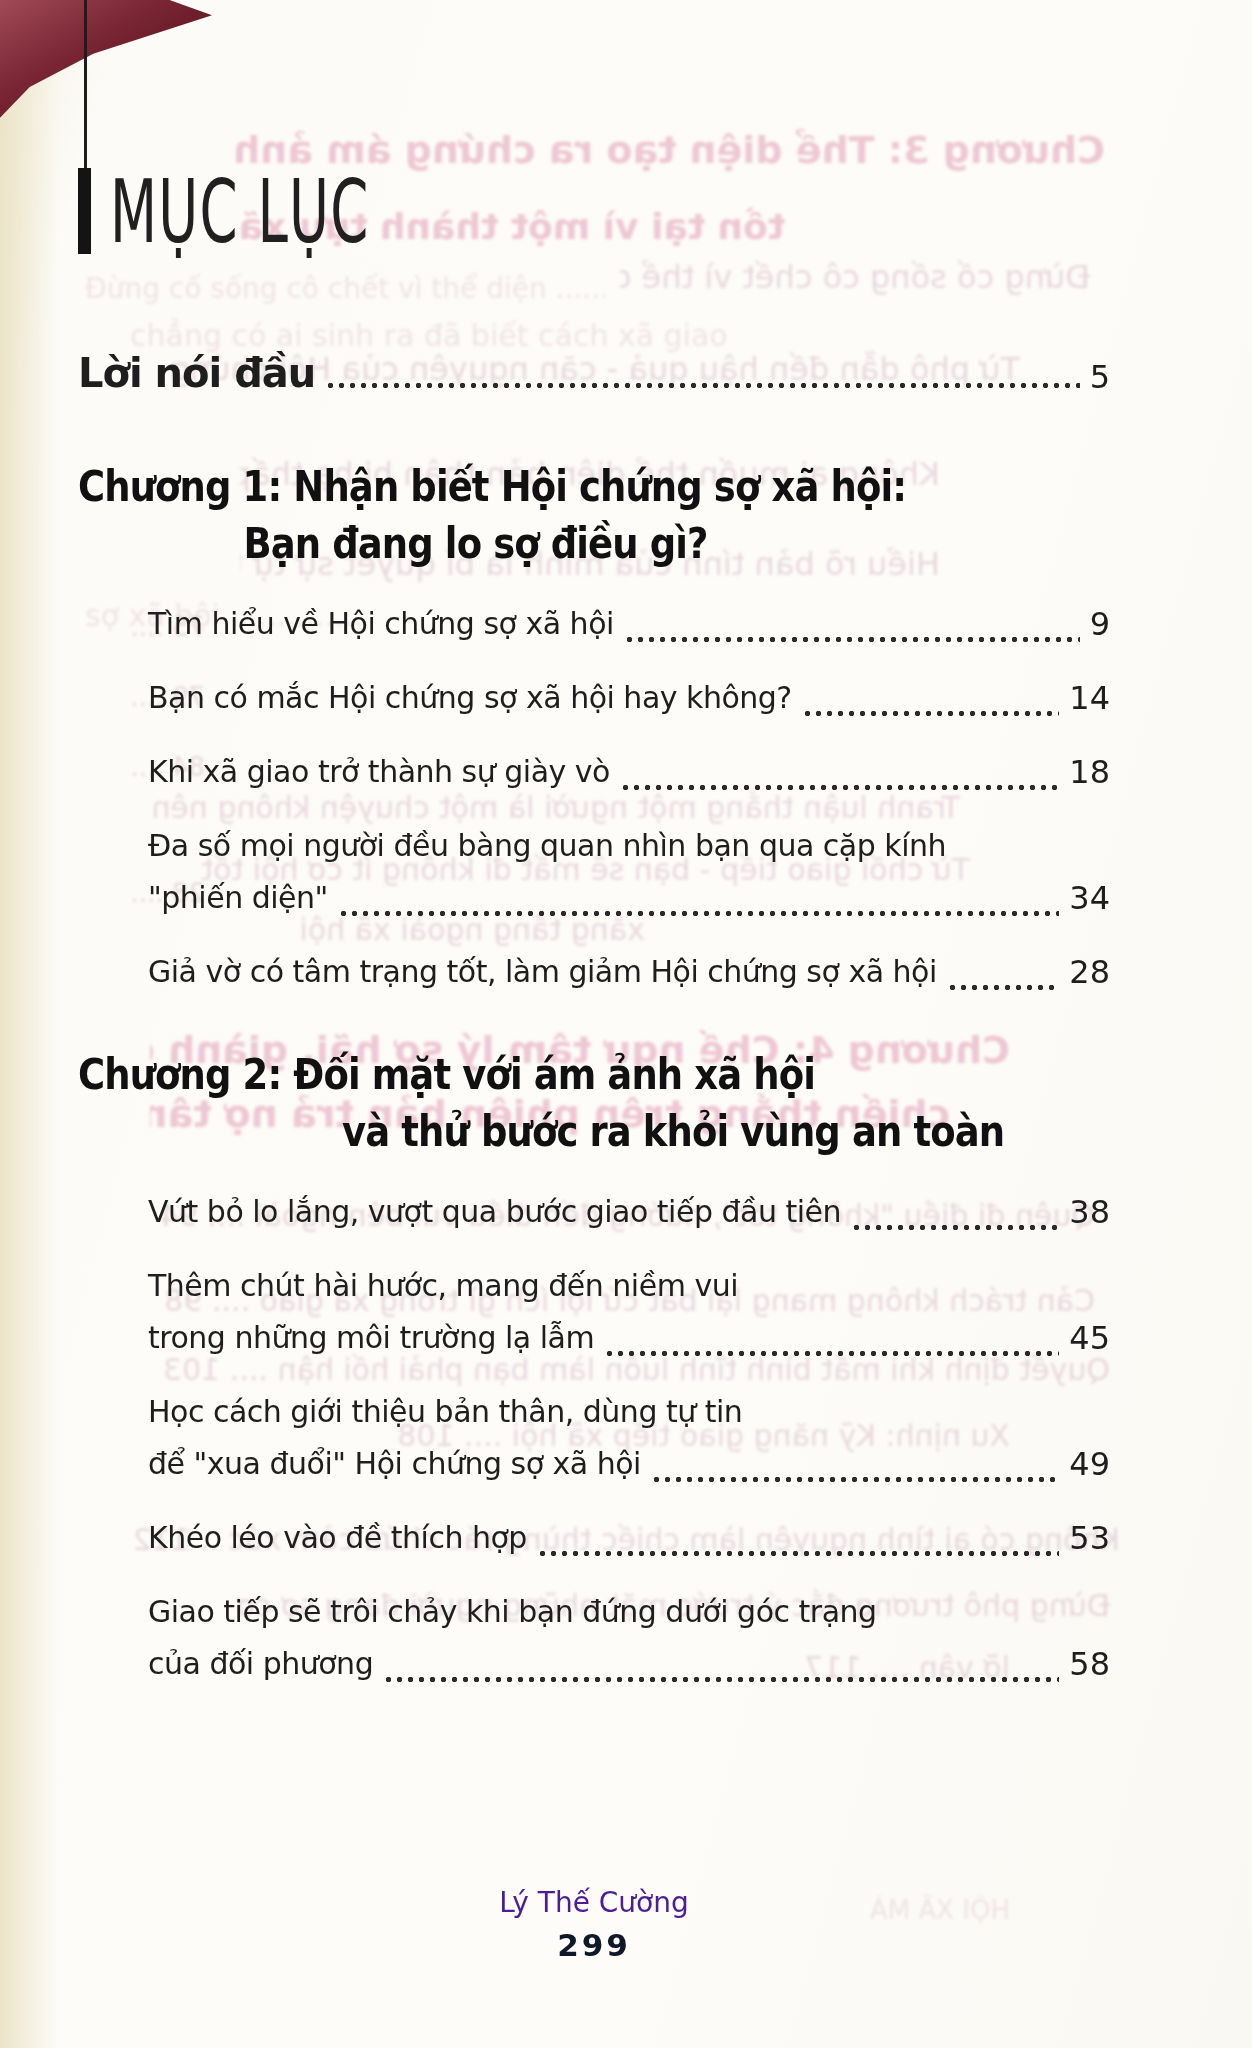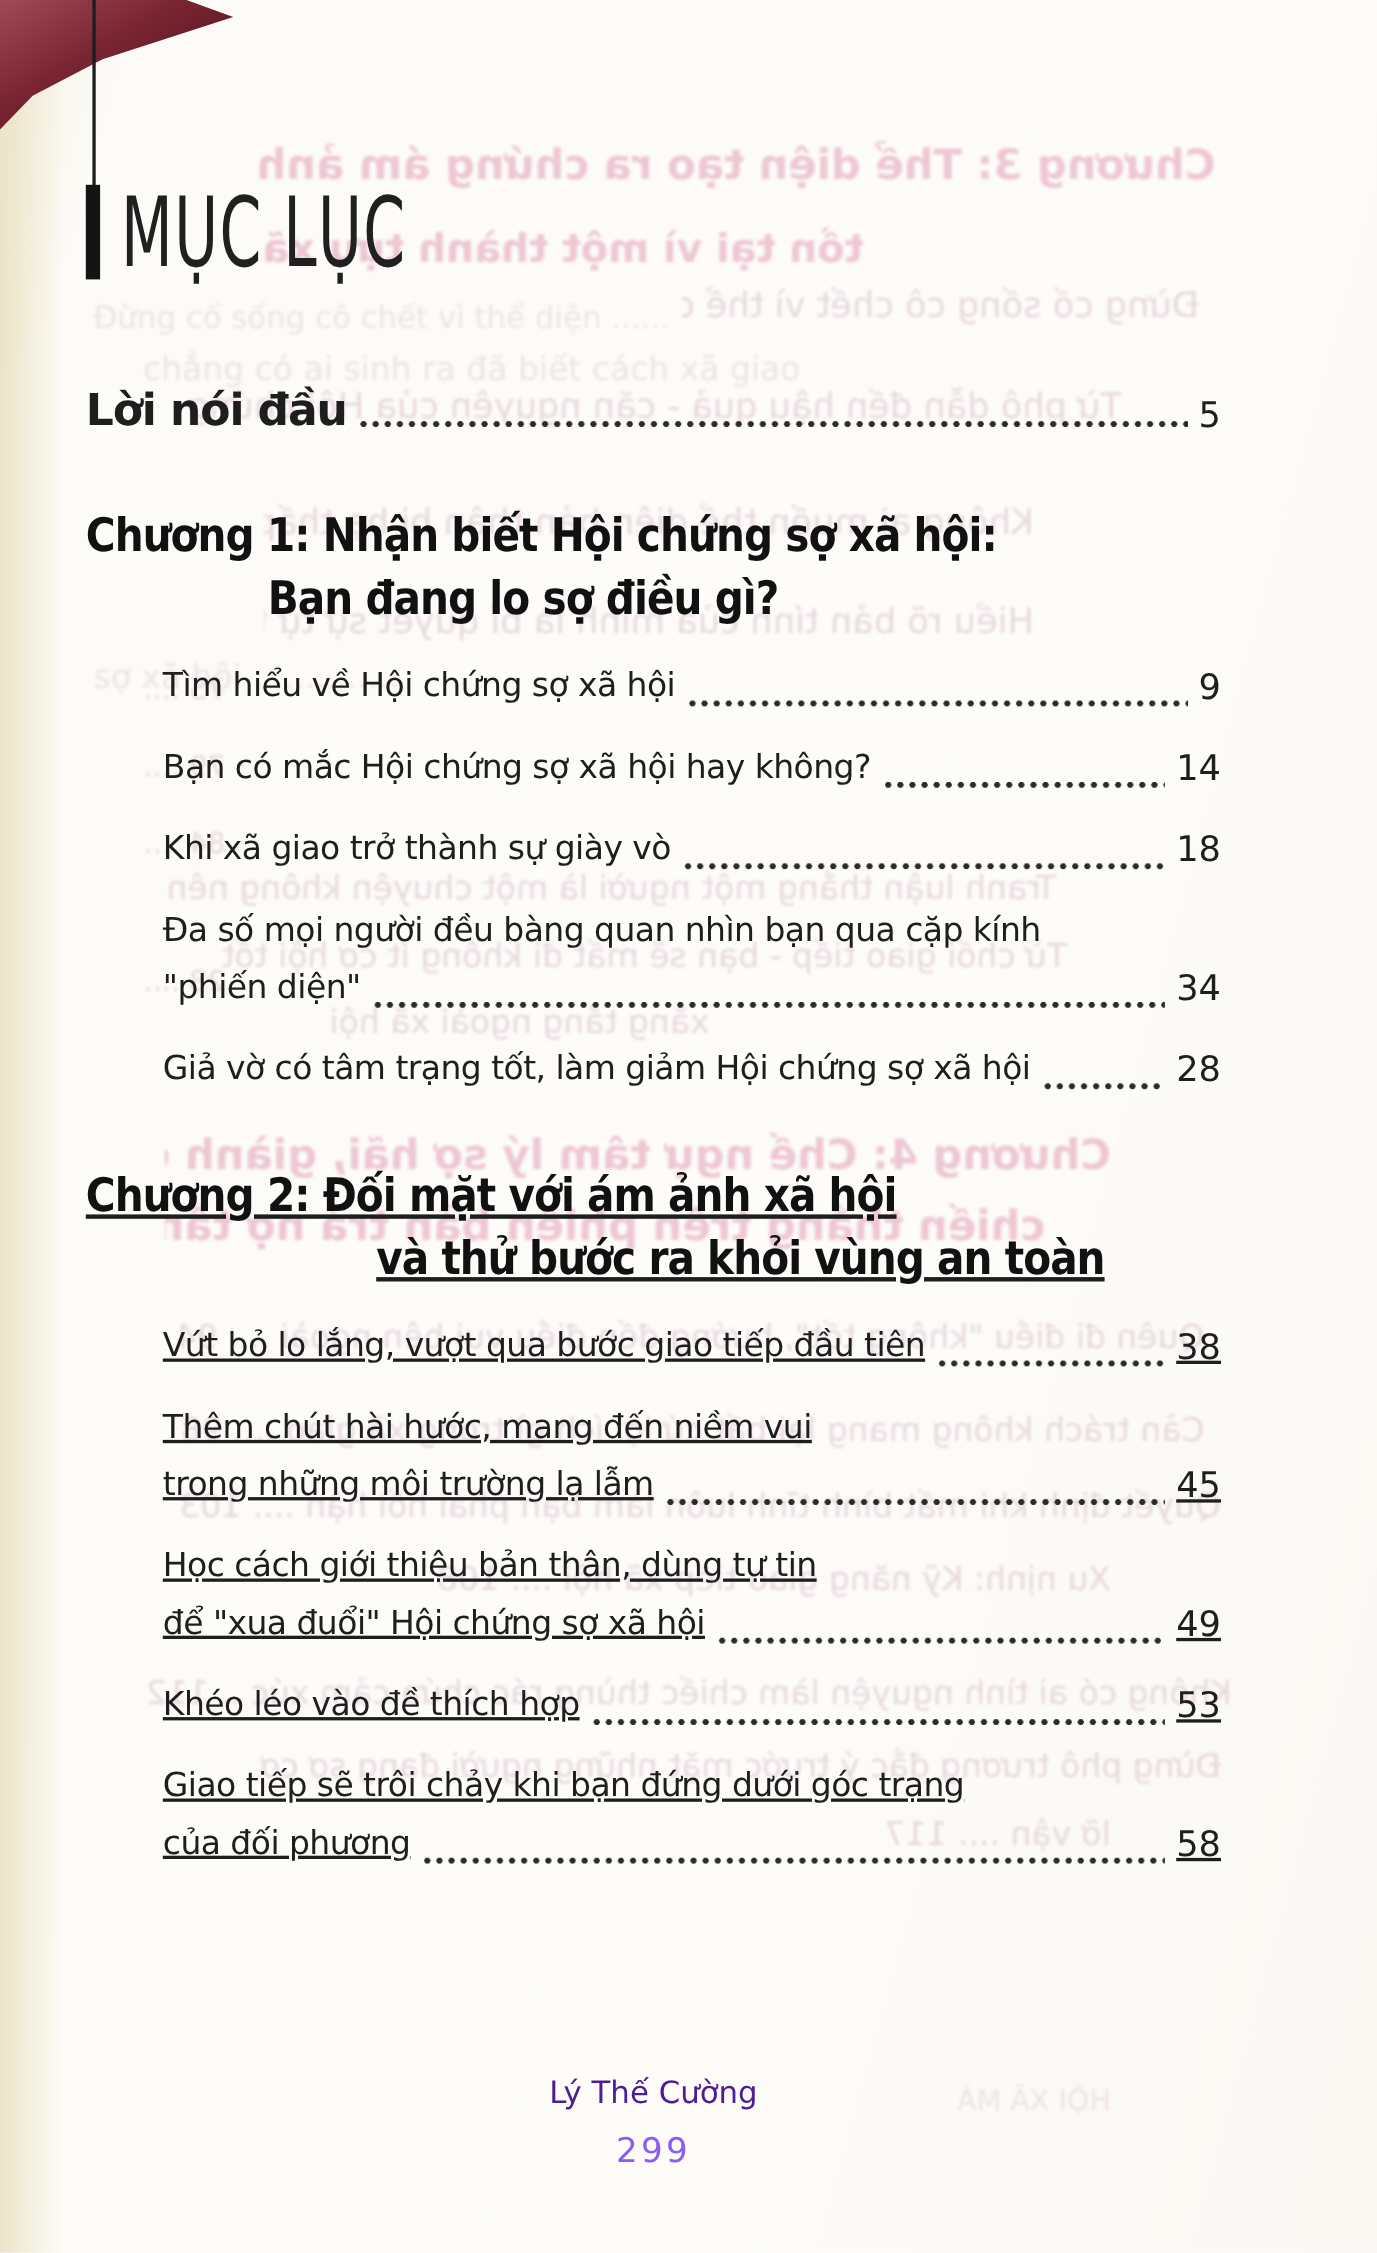--- a/index.html
+++ b/index.html
@@ -23,29 +23,29 @@
   }
   .toc{position:absolute;left:78px;top:350px;width:1032px;}
   .row{display:flex;align-items:flex-end;}
   .leader{flex:1 1 auto;min-width:28px;height:7px;margin:0 10px 7px 10px;
     background-image:radial-gradient(circle,#2b2b2b 2.5px,rgba(0,0,0,0) 3px);
     background-size:11px 7px;background-repeat:repeat-x;background-position:left center;}
   .front-row{font-weight:bold;font-size:40px;letter-spacing:-1px;margin-bottom:62px;}
   .front-row .pg{font-weight:400;}
   .chap-head{font-weight:bold;font-size:42px;line-height:57px;letter-spacing:-1px;
     transform:scale(0.88,1);transform-origin:left top;margin-bottom:26px;white-space:nowrap;color:#111;}
-  .chapter:nth-child(2){margin-top:60px;text-decoration:underline;}
+  .chapter:nth-child(2){margin-top:48px;}
   .chapter:nth-child(1) .chap-l2{padding-left:188px;}
   .chapter:nth-child(2) .chap-l2{padding-left:300px;}
   .entry{font-size:30px;line-height:52px;letter-spacing:-0.5px;margin-bottom:22px;padding-left:70px;}
   .entry .txt{white-space:nowrap;}
   .pg{font-size:32px;letter-spacing:0;white-space:nowrap;}
   .footer{position:absolute;left:78px;top:1886px;width:1032px;text-align:center;}
   .footer-author{font-size:28px;color:#4c1d95;}
-  .footer-page{font-size:31px;font-weight:normal;letter-spacing:3px;margin-top:18px;color:#8b5cf6;}
+  .footer-page{font-size:31px;font-weight:bold;letter-spacing:3px;margin-top:8px;color:#0f172a;}
   
   #ghost-layer{position:absolute;inset:0;pointer-events:none;}
   .ghost{position:absolute;white-space:nowrap;overflow:hidden;filter:blur(1.4px);line-height:1.2;}
   .ghost.mir{transform:scaleX(-1);}
   .g-bold{font-weight:bold;color:rgba(216,126,162,0.42);}
   .g-reg{color:rgba(193,148,172,0.34);}
   .g-faint{color:rgba(206,160,182,0.26);}
 </style>
 </head>
 <body>

